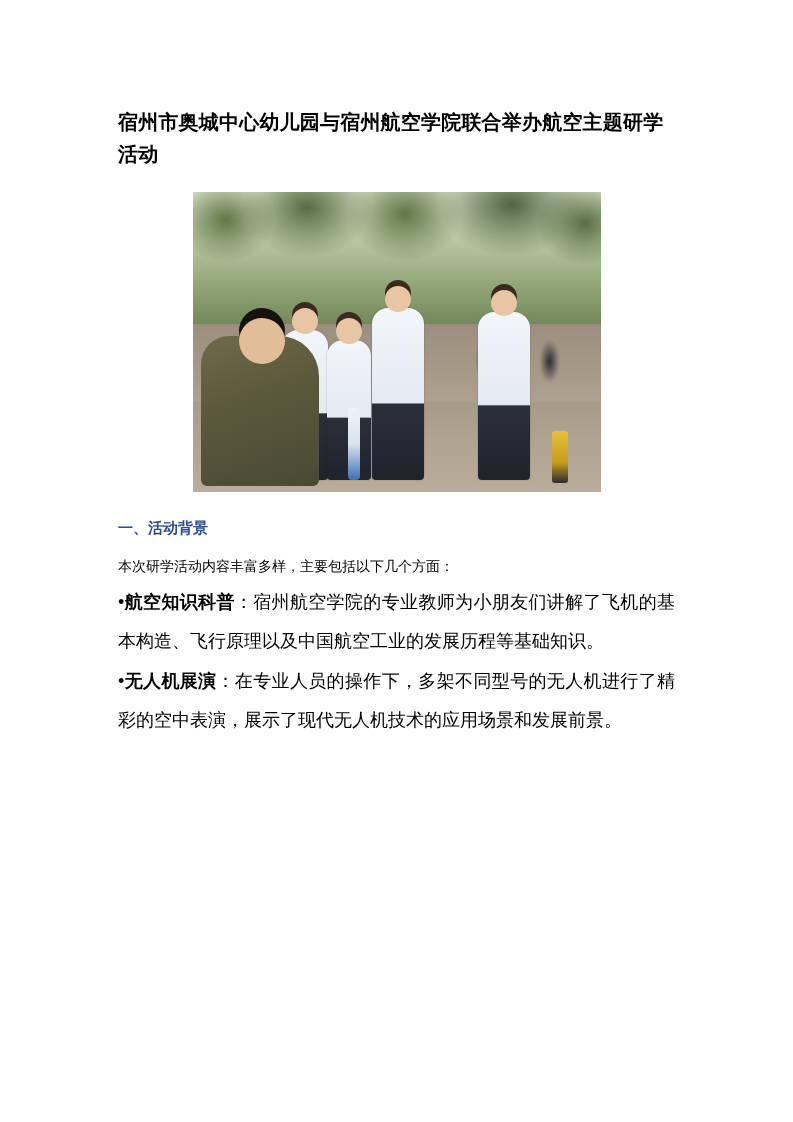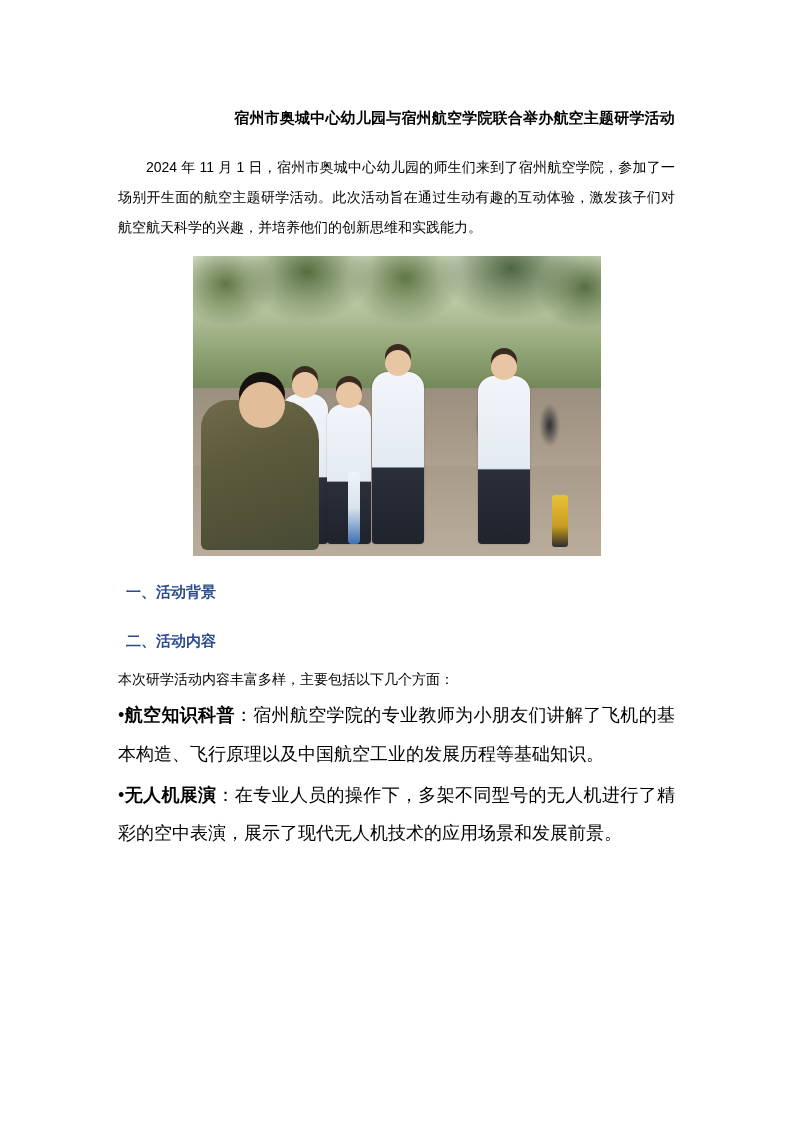--- a/index.html
+++ b/index.html
@@ -16,22 +16,22 @@
   }
   .page {
     position: relative;
     width: 793px;
     height: 1122px;
     box-sizing: border-box;
     padding: 96px 118px 80px 118px;
     background: #ffffff;
   }
   .doc-title {
-    text-align: right;
-    font-size: 15px;
+    text-align: left;
+    font-size: 20px;
     font-weight: bold;
     letter-spacing: 0.2px;
     margin: 10px 0 22px 0;
     line-height: 1.6;
   }
   p.body-text {
     font-size: 14px;
     line-height: 2.15;
     margin: 0 0 2px 0;
     text-align: justify;
@@ -123,40 +123,39 @@
       radial-gradient(ellipse 14px 30px at 18% 60%, #2b2b33 0%, rgba(43,43,51,0) 72%),
       radial-gradient(ellipse 14px 30px at 46% 55%, #33333c 0%, rgba(51,51,60,0) 72%),
       radial-gradient(ellipse 14px 30px at 76% 62%, #2a2a32 0%, rgba(42,42,50,0) 72%);
     filter: blur(1px);
   }
 
   h2.section {
     font-size: 15px;
     font-weight: bold;
     color: #2b4b8f;
-    margin: 22px 0 10px 8px;
+    margin: 22px 0 10px 0;
     line-height: 1.8;
   }
   .bullet-para {
     font-size: 18px;
     line-height: 2.15;
     margin: 0 0 2px 0;
     text-align: justify;
     text-justify: inter-ideograph;
   }
   .bullet-para b { font-weight: bold; }
 </style>
 </head>
 <body>
 
 <div class="page">
 
   <h1 class="doc-title">宿州市奥城中心幼儿园与宿州航空学院联合举办航空主题研学活动</h1>
 
-  <p class="body-text indent">2024 年 11 月 1 日，宿州市奥城中心幼儿园的师生们来到了宿州航空学院，参加了一场别开生面的航空主题研学活动。此次活动旨在通过生动有趣的互动体验，激发孩子们对航空航天科学的兴趣，并培养他们的创新思维和实践能力。</p>
 
   <div class="figure">
     <div class="photo">
       <div class="ph-sky"></div>
       <div class="ph-trees"></div>
       <div class="ph-ground"></div>
       <div class="ph-path"></div>
       <div class="ph-blur-people"></div>
       <div class="ph-kid ph-kid1">
           <span class="head"></span>
@@ -173,21 +172,20 @@
       <div class="ph-teacher">
           <span class="head"></span>
         </div>
       <div class="ph-rocket"></div>
       <div class="ph-pump"></div>
     </div>
   </div>
 
   <h2 class="section">一、活动背景</h2>
 
-  <h2 class="section">二、活动内容</h2>
   <p class="body-text">本次研学活动内容丰富多样，主要包括以下几个方面：</p>
 
   <p class="bullet-para">
     <span>•</span><b>航空知识科普</b><span>：</span><span>宿州航空学院的专业教师为小朋友们讲解了飞机的基本构造、飞行原理以及中国航空工业的发展历程等基础知识。</span>
   </p>
 
   <p class="bullet-para">
     <span>•</span><b>无人机展演</b><span>：</span><span>在专业人员的操作下，多架不同型号的无人机进行了精彩的空中表演，展示了现代无人机技术的应用场景和发展前景。</span>
   </p>
 

